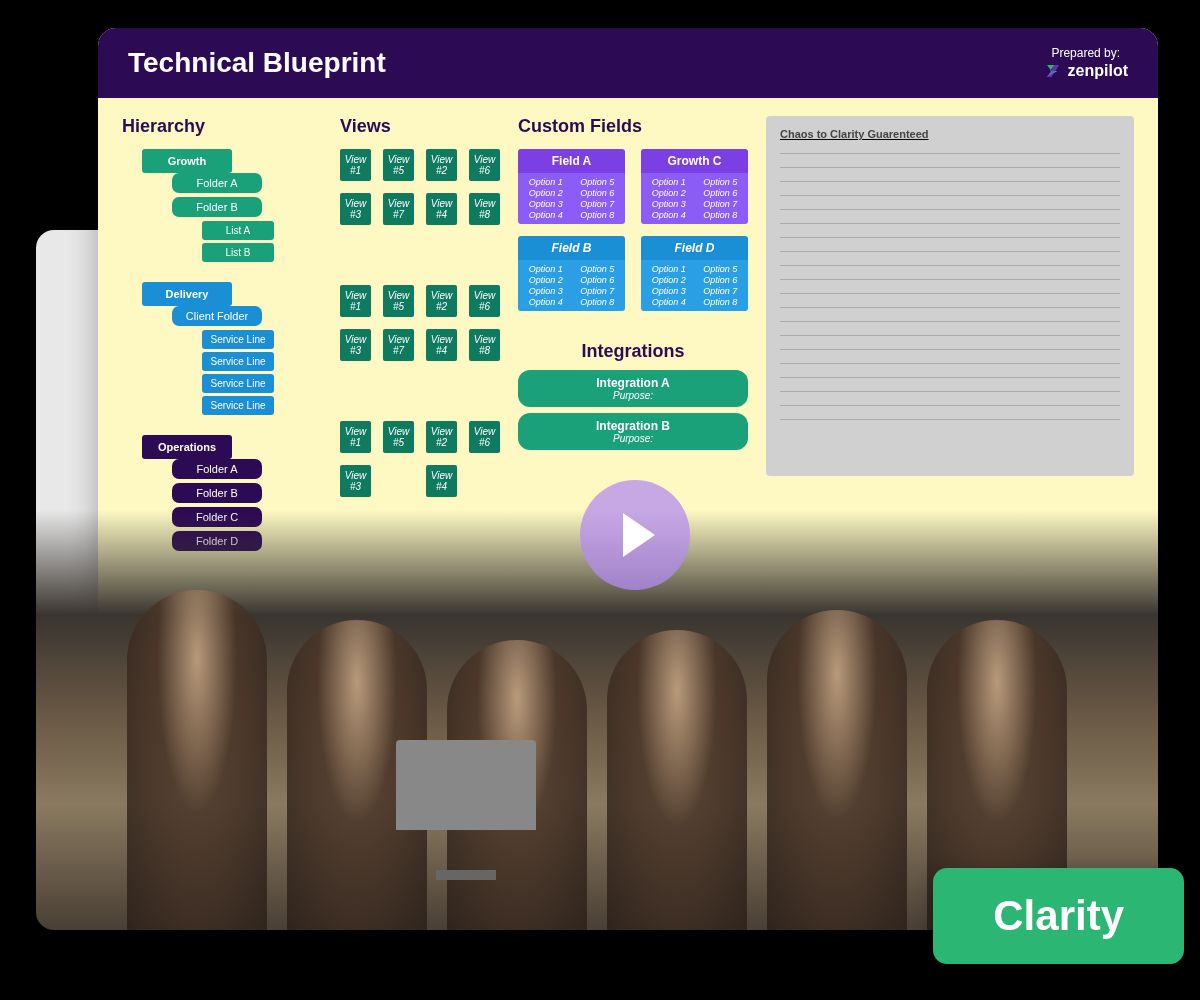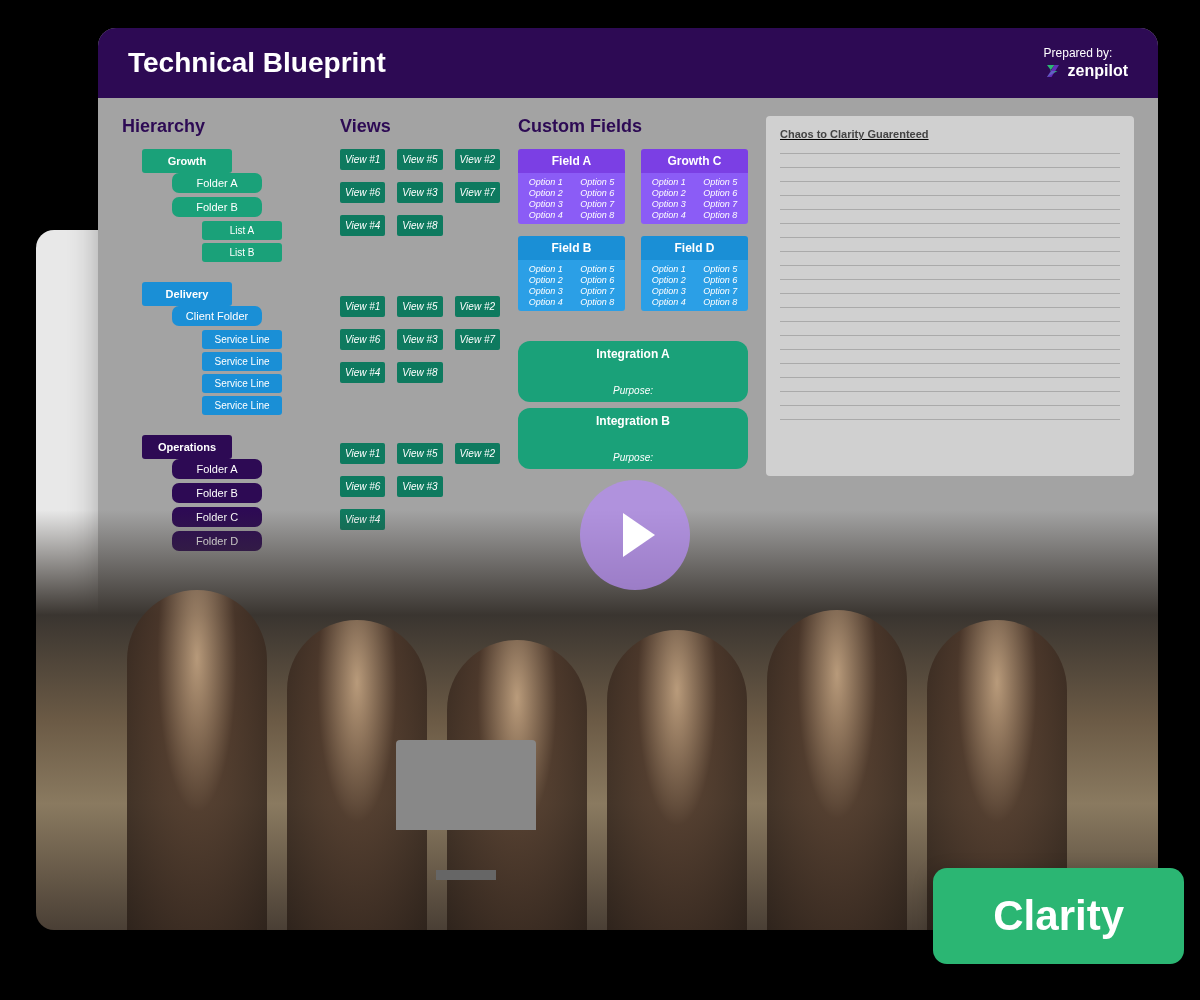--- a/index.html
+++ b/index.html
@@ -10,21 +10,21 @@
     font-family: -apple-system, BlinkMacSystemFont, 'Segoe UI', sans-serif;
     position: relative;
     overflow: hidden;
   }
   .card-main {
     position: absolute;
     top: 28px;
     left: 98px;
     width: 1060px;
     height: 650px;
-    background: #a3a3a3;
+    background: #fef9c3;
     border-radius: 18px;
     overflow: hidden;
     box-shadow: 0 8px 30px rgba(0,0,0,0.3);
   }
   .card-bg {
     position: absolute;
     top: 230px;
     left: 36px;
     width: 1060px;
     height: 650px;
@@ -33,21 +33,21 @@
   }
   .header-bar {
     background: #2d0a54;
     color: #fff;
     padding: 18px 30px;
     display: flex;
     justify-content: space-between;
     align-items: center;
   }
   .header-title { font-size: 28px; font-weight: 700; }
-  .header-right { text-align: left; font-size: 12px; }
+  .header-right { text-align: center; font-size: 12px; }
   .header-right .logo-row { display: flex; align-items: center; gap: 6px; margin-top: 2px; }
   .logo-icon {
     width: 18px; height: 18px;
     display: inline-block;
   }
   .logo-text { font-size: 16px; font-weight: 700; }
   .columns {
     display: flex;
     padding: 18px 24px;
     gap: 18px;
@@ -71,47 +71,47 @@
     border-radius: 3px;
     text-align: center;
     white-space: nowrap;
   }
   .n-green { background: #1aa179; }
   .n-blue  { background: #1a8fd6; }
   .n-dark  { background: #2d0a54; }
   .tree { position: relative; margin-bottom: 20px; }
   .tree .root { width: 90px; margin-left: 20px; font-weight:700; padding:6px 8px;}
   .tree .l1 { width: 90px; margin-left: 50px; margin-bottom: 4px; border-radius: 7px; }
-  .tree .l2 { width: 80px; margin-left: 80px; margin-bottom: 3px; font-size:10px;}
-  
-  .view-grid { display: grid; grid-template-columns: 1fr 1fr 1fr; gap: 12px; margin-bottom: 30px;}
+  .tree .l2 { width: 72px; margin-left: 80px; margin-bottom: 3px; font-size:10px;}
+  
+  .view-grid { display: grid; grid-template-columns: 1fr 1fr 1fr 1fr; gap: 12px; margin-bottom: 30px;}
   .view-chip {
     background: #0e7a5f;
     color: #fff;
     font-size: 10px;
     padding: 5px 4px;
     text-align: center;
     border-radius: 2px;
     font-style: italic;
   }
   
   .field-row { display: flex; gap: 16px; margin-bottom: 12px;}
   .field-box { flex:1; border-radius: 3px; overflow: hidden; }
   .field-purple .field-head { background: #7b3fe4; }
   .field-purple .field-body { background: #8b5cf6; }
-  .field-blue .field-head { background: #1a8fd6; }
+  .field-blue .field-head { background: #1a8fd6; font-style: italic; }
   .field-blue .field-body { background: #2b9fe6; }
   .field-head { color:#fff; font-weight:700; font-size:12px; text-align:center; padding:5px;}
   .field-body { padding: 4px 6px; display:grid; grid-template-columns:1fr 1fr; gap:1px 8px;}
   .field-opt { color:#fff; font-size:9px; font-style:italic; text-align:center;}
   
   .int-title { color:#2d0a54; font-size:18px; font-weight:700; text-align:center; margin-bottom:8px;}
   .int-box { background:#1aa179; color:#fff; text-align:center; padding:6px; border-radius:12px; margin-bottom:6px;}
   .int-name { font-weight:700; font-size:12px;}
-  .int-purpose { font-size:10px; font-style:italic;margin-top:24px;}
+  .int-purpose { font-size:10px; font-style:italic;}
   
   .summary-box {
     background:#d0d0d0; border-radius:4px; padding:12px 14px; height:360px;text-decoration:underline;
   }
   .summary-head { font-size:11px; font-weight:700; color:#444; margin-bottom:8px;}
   .summary-line { height:1px; background:#aaa; margin:13px 0;}
   
   .play-overlay {
     position:absolute;
     top: 480px; left: 580px;
@@ -320,20 +320,21 @@
               <div class="field-opt">Option 6</div>
             <div class="field-opt">Option 3</div>
               <div class="field-opt">Option 7</div>
             <div class="field-opt">Option 4</div>
               <div class="field-opt">Option 8</div>
           </div>
         </div>
       </div>
 
       <div style="height:18px"></div>
+      <div class="int-title">Integrations</div>
       <div class="int-box">
         <div class="int-name">Integration A</div>
         <div class="int-purpose">Purpose:</div>
       </div>
       <div class="int-box">
         <div class="int-name">Integration B</div>
         <div class="int-purpose">Purpose:</div>
       </div>
     </div>
 

